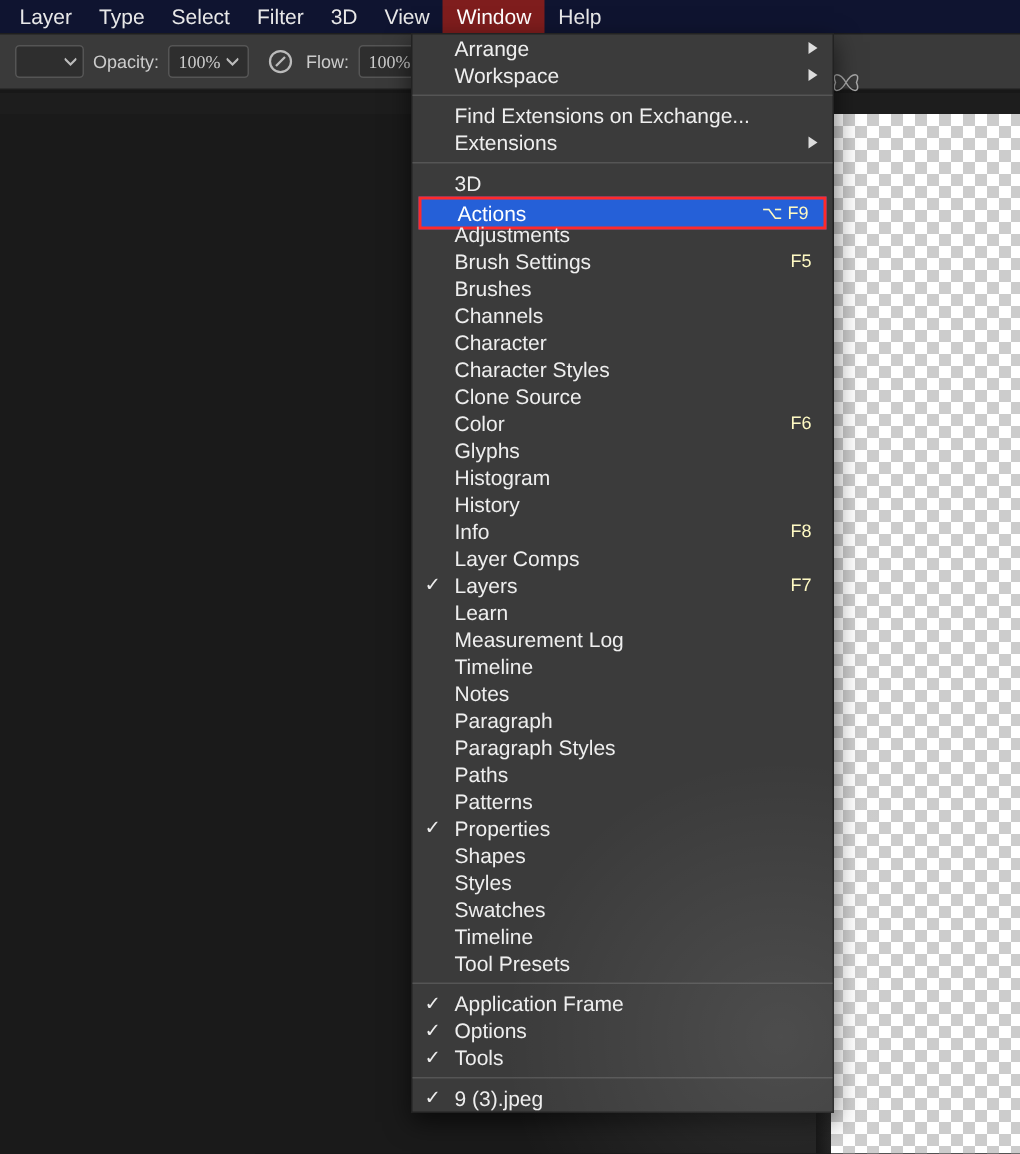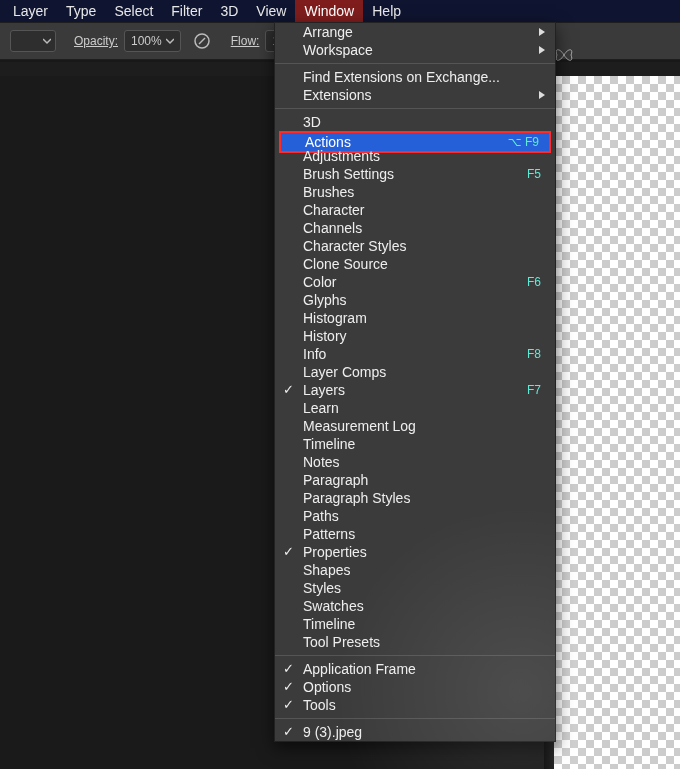--- a/index.html
+++ b/index.html
@@ -46,30 +46,31 @@
     width: 40px;
     height: 20px;
     border: 1px solid #555;
     border-radius: 3px;
     display: flex;
     align-items: center;
     justify-content: flex-end;
     padding-right: 4px;
     background: #2e2e2e;
   }
-  .opt-label { margin-left: 12px; text-decoration: underline; }
+  .opt-label { margin-left: 0; }
   .opt-value-box {
     height: 20px;
     padding: 0 6px;
     border: 1px solid #555;
     border-radius: 3px;
     display: flex;
     align-items: center;
     background: #2e2e2e;
     gap: 4px;
+    font-family: Liberation Serif, serif;
   }
   .brush-icon {
     width: 22px;
     height: 22px;
     display: flex;
     align-items: center;
     justify-content: center;
     margin-left: 4px;
   }
   .canvas-strip {
@@ -139,21 +140,21 @@
     height: 18px;
     line-height: 18px;
     padding: 0 18px 0 28px;
     cursor: default;
     white-space: nowrap;
   }
   .dd-item .shortcut {
     position: absolute;
     right: 14px;
     font-size: 12px;
-    color: #5eead4;
+    color: #fef9c3;
   }
   .dd-item .submenu-arrow {
     position: absolute;
     right: 10px;
     top: 5px;
     width: 0; height: 0;
     border-top: 4px solid transparent;
     border-bottom: 4px solid transparent;
     border-left: 6px solid #ddd;
   }
@@ -275,22 +276,22 @@
     <div class="dd-item"><span>3D</span></div>
     <div class="dd-item highlight-wrap">
       <div class="highlight-box">
         <span>Actions</span>
         <span class="shortcut">⌥ F9</span>
       </div>
     </div>
     <div class="dd-item"><span>Adjustments</span></div>
     <div class="dd-item"><span>Brush Settings</span><span class="shortcut">F5</span></div>
     <div class="dd-item"><span>Brushes</span></div>
+    <div class="dd-item"><span>Channels</span></div>
     <div class="dd-item"><span>Character</span></div>
-    <div class="dd-item"><span>Channels</span></div>
     <div class="dd-item"><span>Character Styles</span></div>
     <div class="dd-item"><span>Clone Source</span></div>
     <div class="dd-item"><span>Color</span><span class="shortcut">F6</span></div>
     <div class="dd-item"><span>Glyphs</span></div>
     <div class="dd-item"><span>Histogram</span></div>
     <div class="dd-item"><span>History</span></div>
     <div class="dd-item"><span>Info</span><span class="shortcut">F8</span></div>
     <div class="dd-item"><span>Layer Comps</span></div>
     <div class="dd-item"><span class="check">✓</span><span>Layers</span><span class="shortcut">F7</span></div>
     <div class="dd-item"><span>Learn</span></div>

